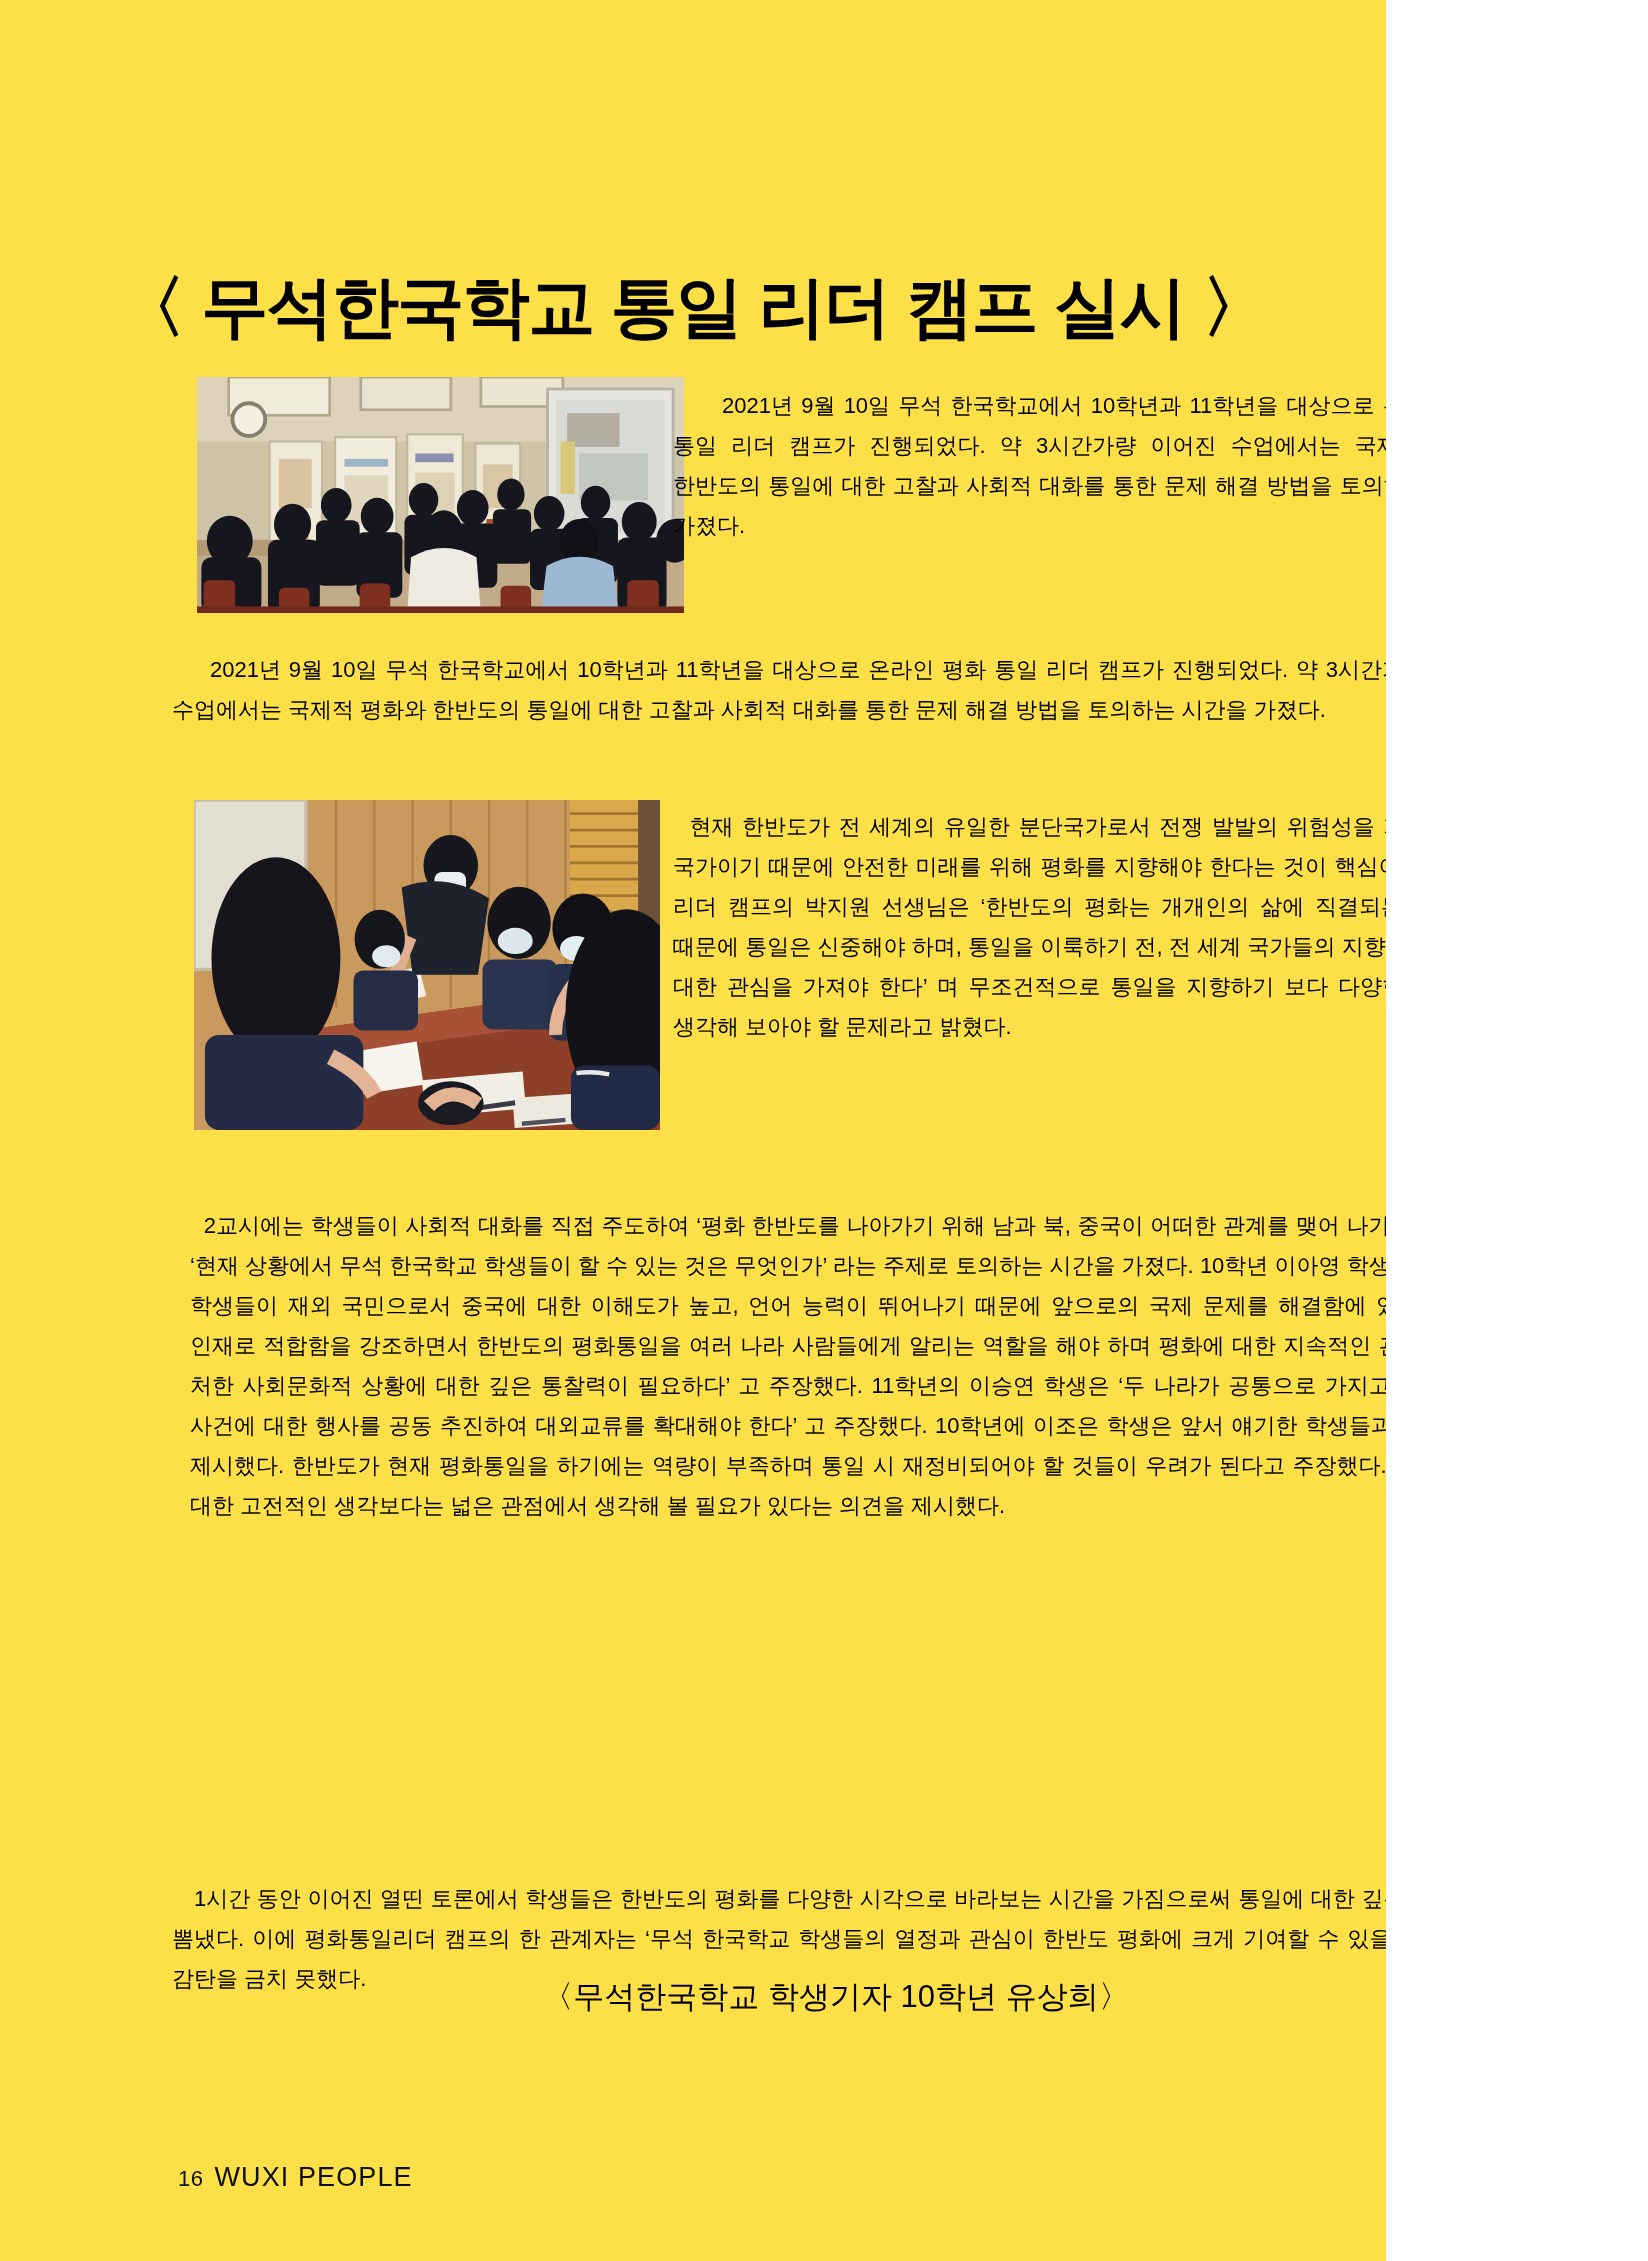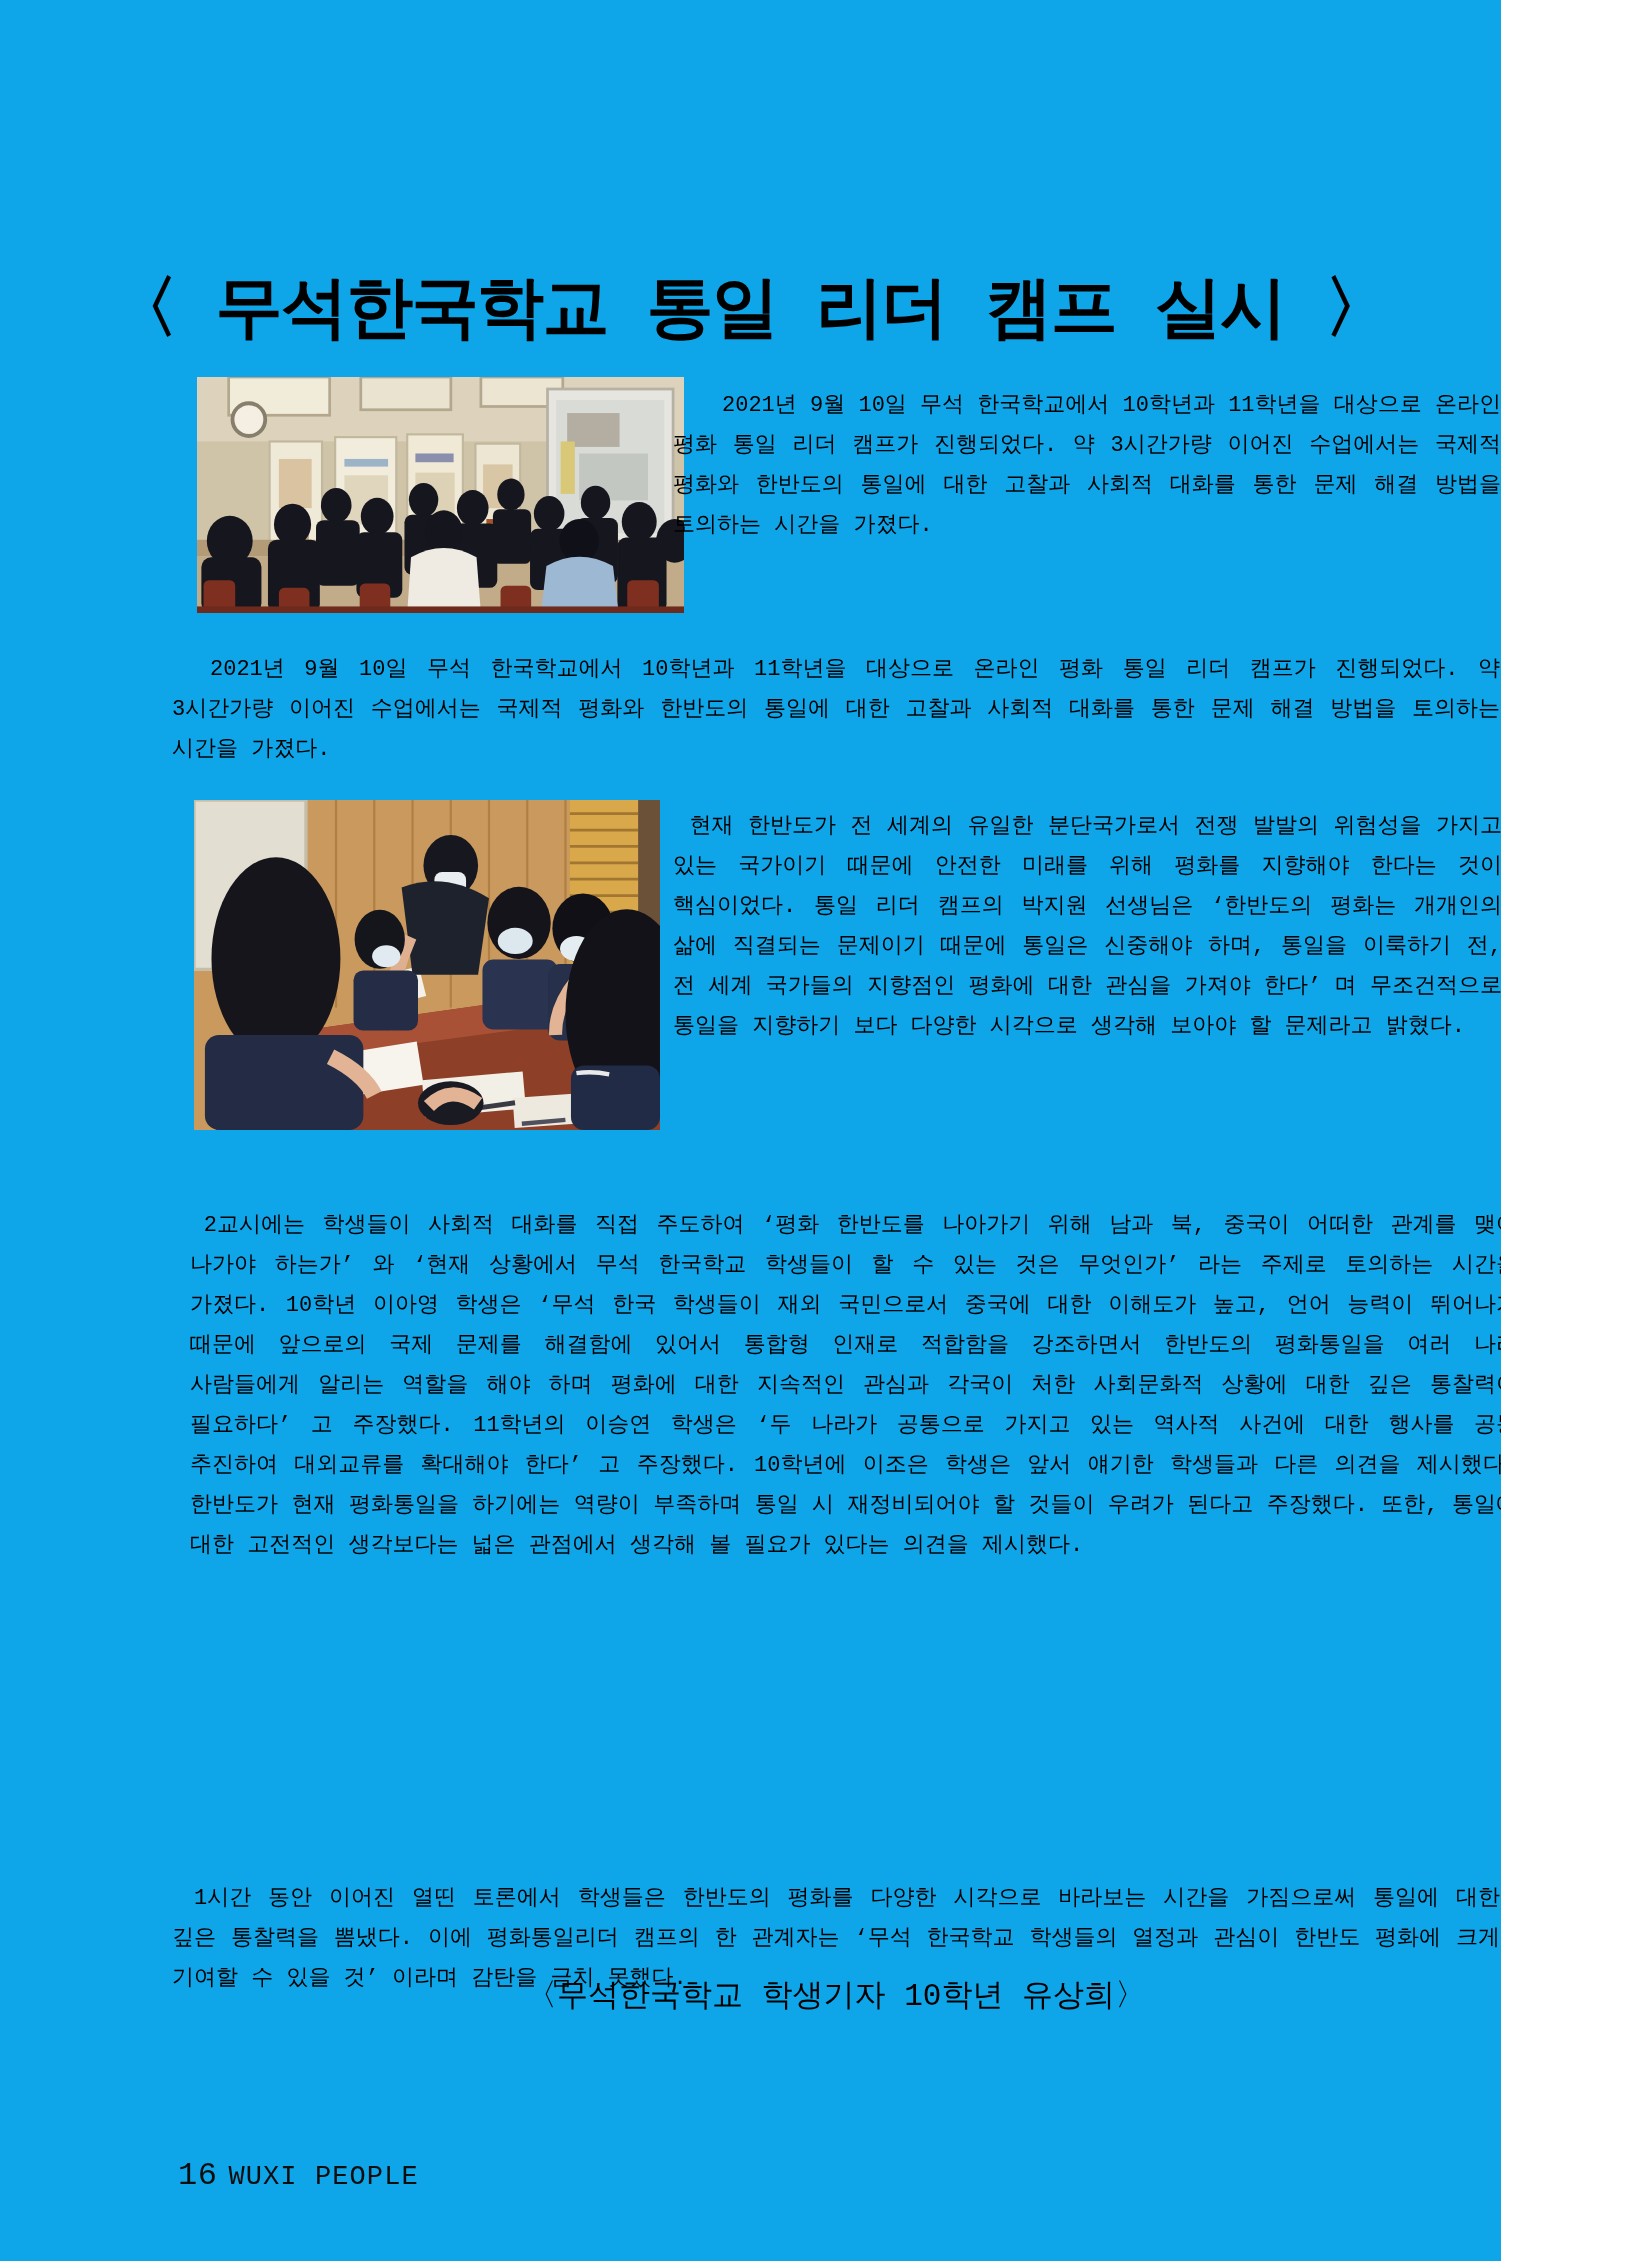--- a/index.html
+++ b/index.html
@@ -1,21 +1,21 @@
 <!DOCTYPE html>
 <html style="font-size:8.7px"><head>
 <meta charset="utf-8">
 <style>
   html,body{margin:0;padding:0;background:#ffffff;}
   .page{
     position:relative;
-    width:1501px;height:2261px;
-    background:#0ea5e9;
+    width:1386px;height:2261px;
+    background:#fde047;
     color:#000;
-    font-family:Liberation Mono, monospace;
+    font-family:Liberation Sans, sans-serif;
     overflow:hidden;
   }
   .article-title{
     position:absolute;top:217px;left:0;width:100%;
     text-align:center;
     font-size:67px;font-weight:bold;letter-spacing:-1.6px;
     white-space:nowrap;
   }
   .body-text{
     position:absolute;
@@ -31,21 +31,21 @@
   #para-conclusion{left:172px;top:1857px;width:1328px;text-indent:22px;}
   .byline{
     position:absolute;left:172px;top:1973px;width:1328px;
     text-align:center;font-size:31px;line-height:48px;
   }
   .footer{
     position:absolute;left:178px;top:2131px;
     display:flex;align-items:baseline;gap:11px;
     color:#0d0d0d;
   }
-  .footer .page-num{font-size:32px;letter-spacing:0.5px;}
+  .footer .page-num{font-size:22px;letter-spacing:0.5px;}
   .footer .magazine{font-size:27px;letter-spacing:1.1px;margin-top:31px;}
   .photo{position:absolute;display:block;}
   #photo-1{left:197px;top:377px;width:487px;height:236px;}
   #photo-2{left:194px;top:800px;width:466px;height:330px;}
 </style>
 </head>
 <body>
 
 <div class="page">
 

